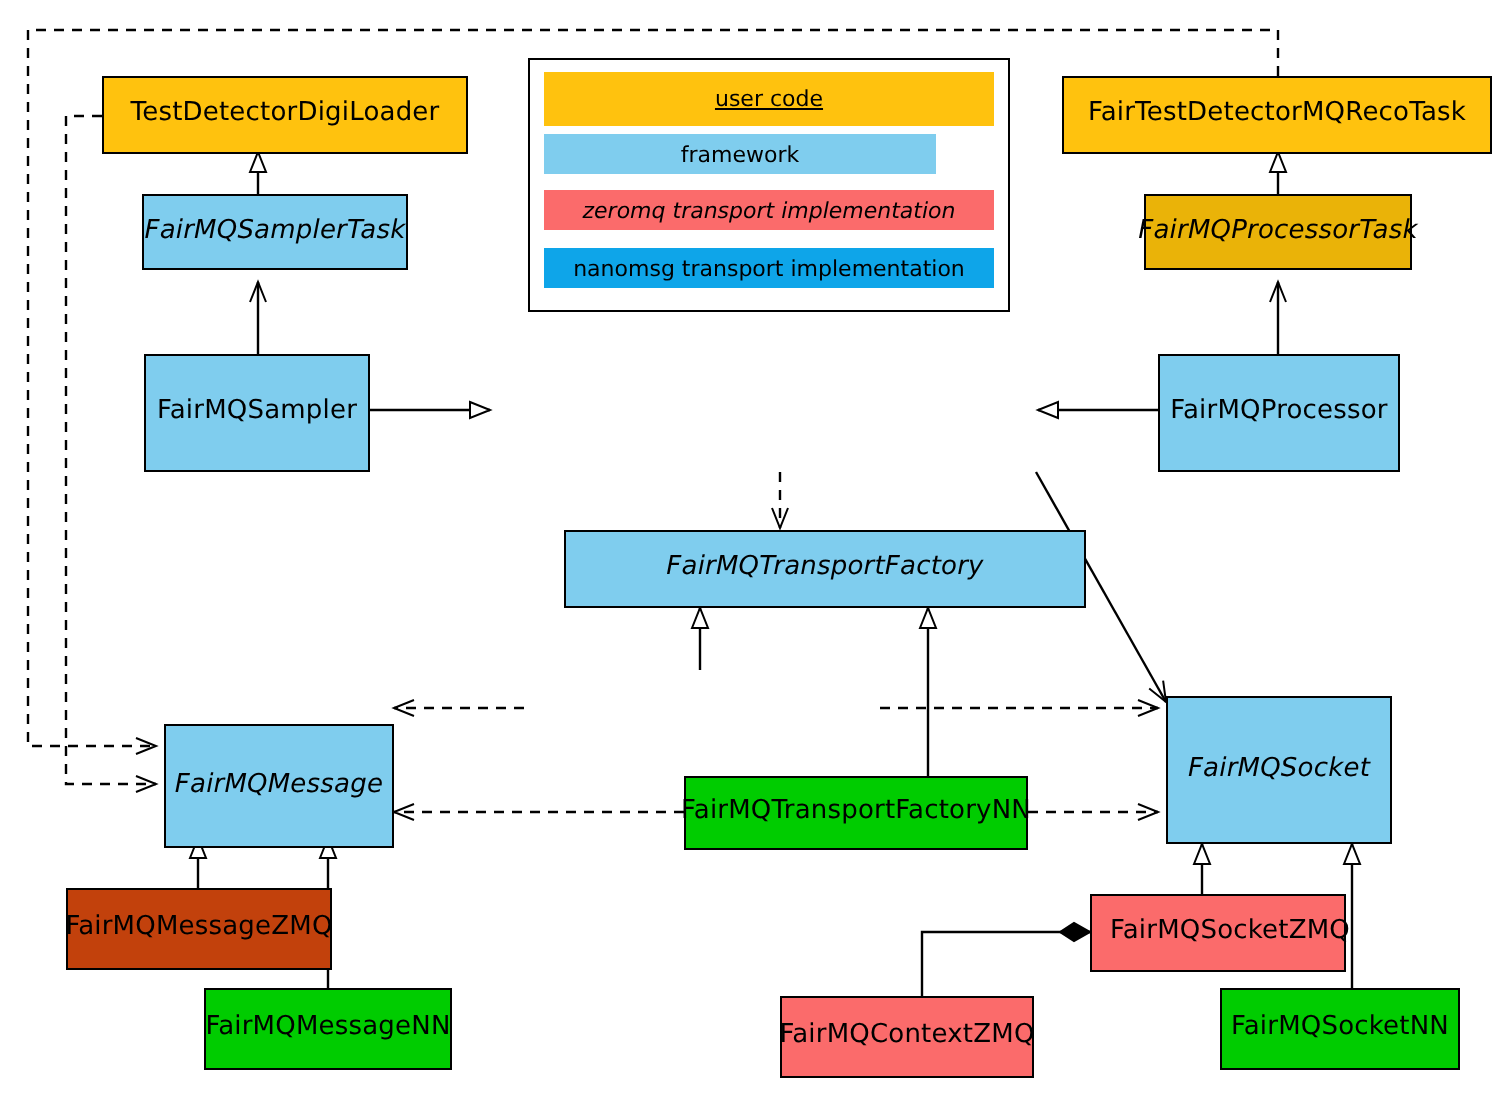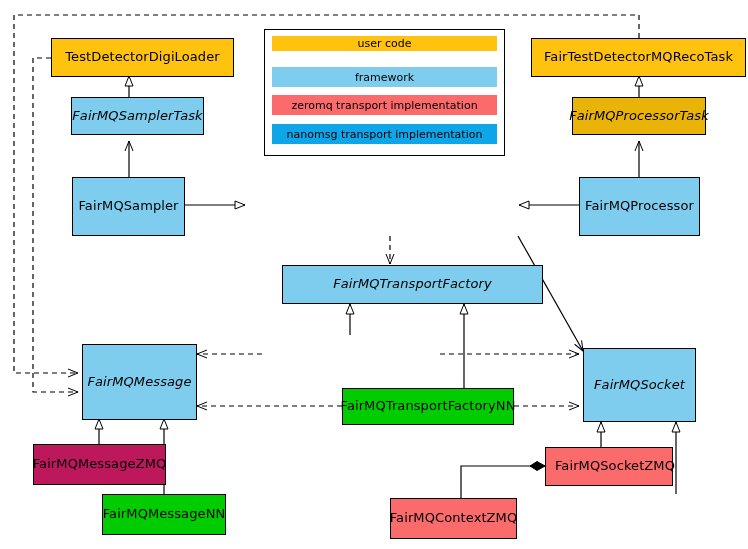--- a/index.html
+++ b/index.html
@@ -150,53 +150,56 @@
 
   <div class="node abstract" style="left:262px; top:265px; width:261px; height:39px; background:#7FCDEE;margin-left:20px;">
     <span>FairMQTransportFactory</span>
   </div>
 
 
   <div class="node" style="left:342px; top:388px; width:172px; height:37px; background:#00CC00;">
     <span>FairMQTransportFactoryNN</span>
   </div>
 
-  <div class="node abstract" style="left:82px; top:344px; width:115px; height:76px; background:#7FCDEE;">
+  <div class="node abstract" style="left:82px; top:362px; width:115px; height:62px; background:#7FCDEE;">
     <span>FairMQMessage</span>
   </div>
 
   <div class="node abstract" style="left:583px; top:348px; width:113px; height:74px; background:#7FCDEE;">
     <span>FairMQSocket</span>
   </div>
 
-  <div class="node" style="left:33px; top:444px; width:133px; height:41px; background:#be185d;">
+  <div class="node" style="left:33px; top:444px; width:133px; height:41px; background:#c2410c;">
     <span>FairMQMessageZMQ</span>
   </div>
 
   <div class="node" style="left:102px; top:494px; width:124px; height:41px; background:#00CC00;text-align:center;">
     <span>FairMQMessageNN</span>
   </div>
 
   <div class="node" style="left:545px; top:447px; width:128px; height:39px; background:#FB6B6B;padding-left:12px;">
     <span>FairMQSocketZMQ</span>
   </div>
 
+  <div class="node" style="left:610px; top:494px; width:120px; height:41px; background:#00CC00;">
+    <span>FairMQSocketNN</span>
+  </div>
 
   <div class="node" style="left:390px; top:498px; width:127px; height:41px; background:#FB6B6B;">
     <span>FairMQContextZMQ</span>
   </div>
 
   <div class="legend-box" style="left:264px; top:29px; width:241px; height:127px;"></div>
 
-  <div class="legend-row" style="left:272px; top:36px; width:225px; height:15px; background:#FFC20E;">
+  <div class="legend-row" style="left:272px; top:36px; width:225px; height:27px; background:#FFC20E;text-decoration:underline;">
     <span>user code</span>
   </div>
-  <div class="legend-row" style="left:272px; top:67px; width:225px; height:20px; background:#7FCDEE;">
+  <div class="legend-row" style="left:272px; top:67px; width:196px; height:20px; background:#7FCDEE;">
     <span>framework</span>
   </div>
-  <div class="legend-row" style="left:272px; top:95px; width:225px; height:20px; background:#FB6B6B;">
+  <div class="legend-row" style="left:272px; top:95px; width:225px; height:20px; background:#FB6B6B;font-style:italic;">
     <span>zeromq transport implementation</span>
   </div>
   <div class="legend-row" style="left:272px; top:124px; width:225px; height:20px; background:#0ea5e9;">
     <span>nanomsg transport implementation</span>
   </div>
 
 </div>
 
 </body></html>

